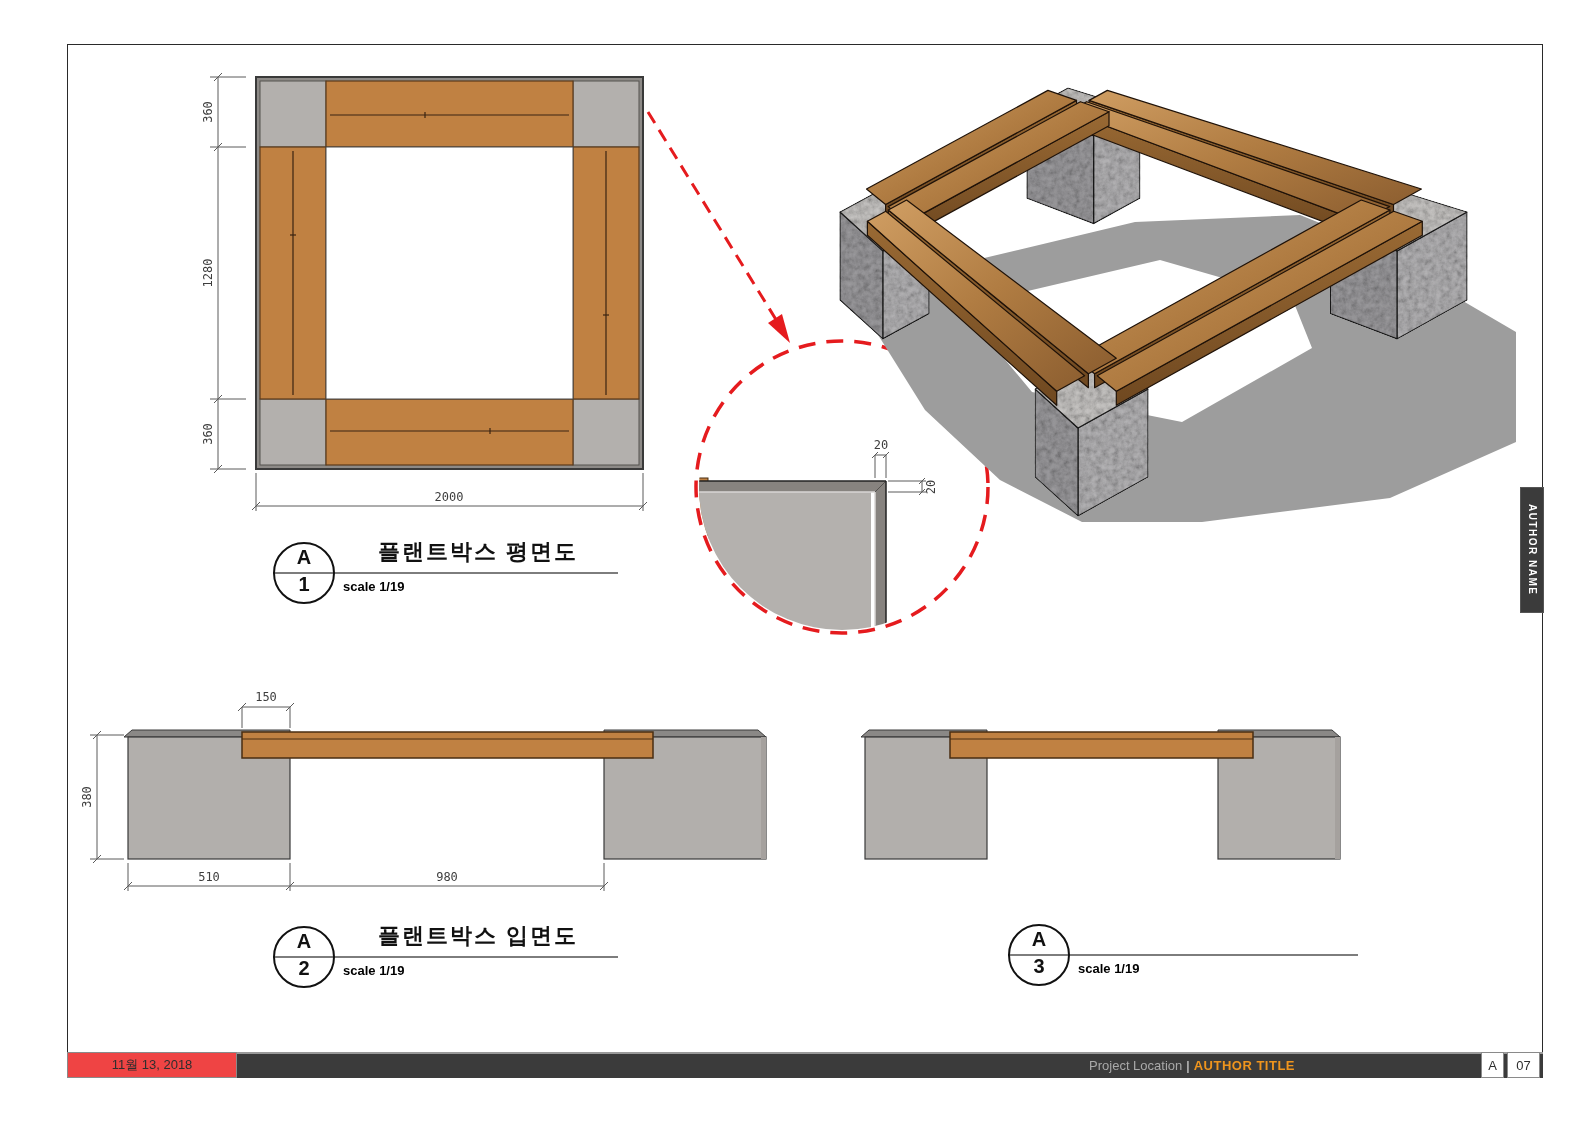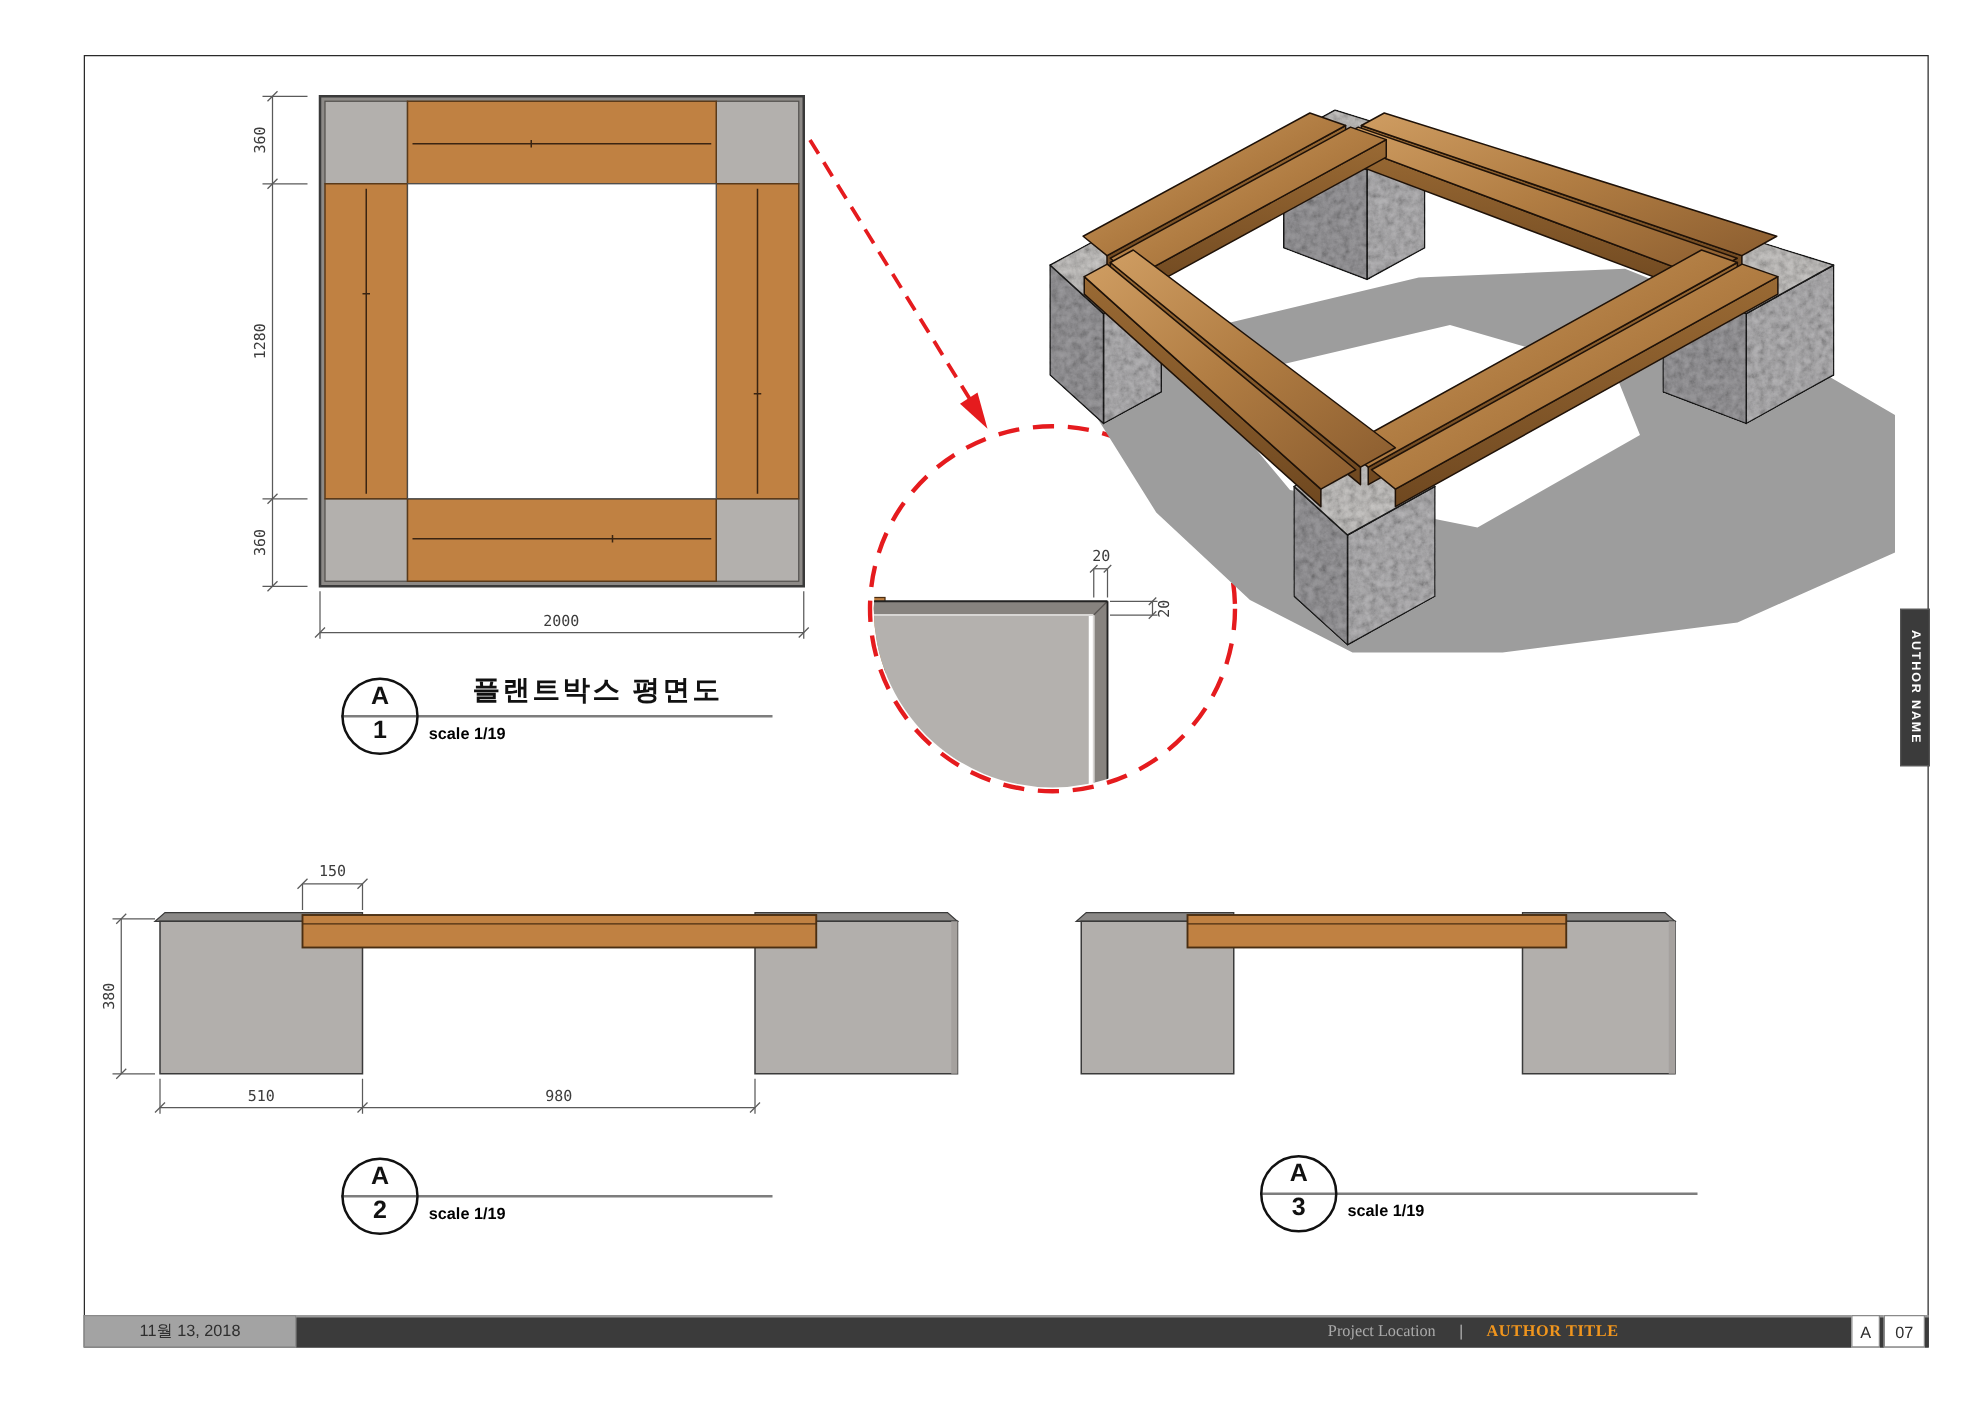--- a/index.html
+++ b/index.html
@@ -19,25 +19,25 @@
   .vtitle .circ .n{position:absolute;left:0;right:0;bottom:3px;height:26px;text-align:center;
                    font-weight:bold;font-size:20px;color:#111;}
   .vtitle .ttext{position:absolute;left:70px;right:5px;top:0;height:39px;display:flex;
                  align-items:flex-end;justify-content:center;padding-bottom:5px;box-sizing:border-box;
                  font-size:22px;font-weight:bold;letter-spacing:2px;color:#111;}
   .vtitle .tscale{position:absolute;left:70px;right:5px;top:46px;
                   font-size:13px;font-weight:bold;color:#000000;}
   
   #footer-bar{left:67px;top:1052px;width:1476px;height:26px;background:#3b3b3b;
               border-top:2px solid #9a9a9a;box-sizing:border-box;}
-  #date-box{left:67px;top:1052px;width:170px;height:26px;background:#a3a3a3;border:1px solid #8a8a8a;
+  #date-box{left:67px;top:1052px;width:170px;height:26px;background:#ef4444;border:1px solid #8a8a8a;
             box-sizing:border-box;display:flex;align-items:center;justify-content:center;
             font-size:13px;color:#2e2e2e;}
   #project-block{left:1000px;top:1052px;width:295px;height:26px;display:flex;align-items:center;
-                 justify-content:flex-end;gap:19px;font-size:13px;font-family:Liberation Serif, serif;}
+                 justify-content:flex-end;gap:4px;font-size:13px;}
   #project-location{color:#a9a9a9;}
   #project-sep{color:#e0e0e0;}
   #project-title{color:#f0951d;font-weight:bold;letter-spacing:0.5px;}
   .rev-box{top:1052px;height:26px;background:#fff;border:1px solid #8a8a8a;box-sizing:border-box;
            display:flex;align-items:center;justify-content:center;font-size:13px;color:#2e2e2e;}
   #author-tab{left:1520px;top:487px;width:24px;height:126px;background:#3b3b3b;border:1px solid #555;
               box-sizing:border-box;color:#fff;font-size:10px;font-weight:bold;letter-spacing:1.5px;
               writing-mode:vertical-rl;display:flex;align-items:center;justify-content:center;}
 </style>
 </head>
@@ -253,20 +253,21 @@
     <div class="ttext">플랜트박스 평면도</div>
     <div class="tscale">scale 1/19</div>
   </div>
 
   <div class="abs vtitle" style="left:273px;top:917px;width:345px;">
     <div class="tline"></div>
     <div class="circ">
       <div class="l">A</div>
       <div class="n">2</div>
     </div>
+    <div class="ttext">플랜트박스 입면도</div>
     <div class="tscale">scale 1/19</div>
   </div>
 
   <div class="abs vtitle" style="left:1008px;top:915px;width:350px;">
     <div class="tline"></div>
     <div class="circ">
       <div class="l">A</div>
       <div class="n">3</div>
     </div>
     <div class="tscale">scale 1/19</div>

